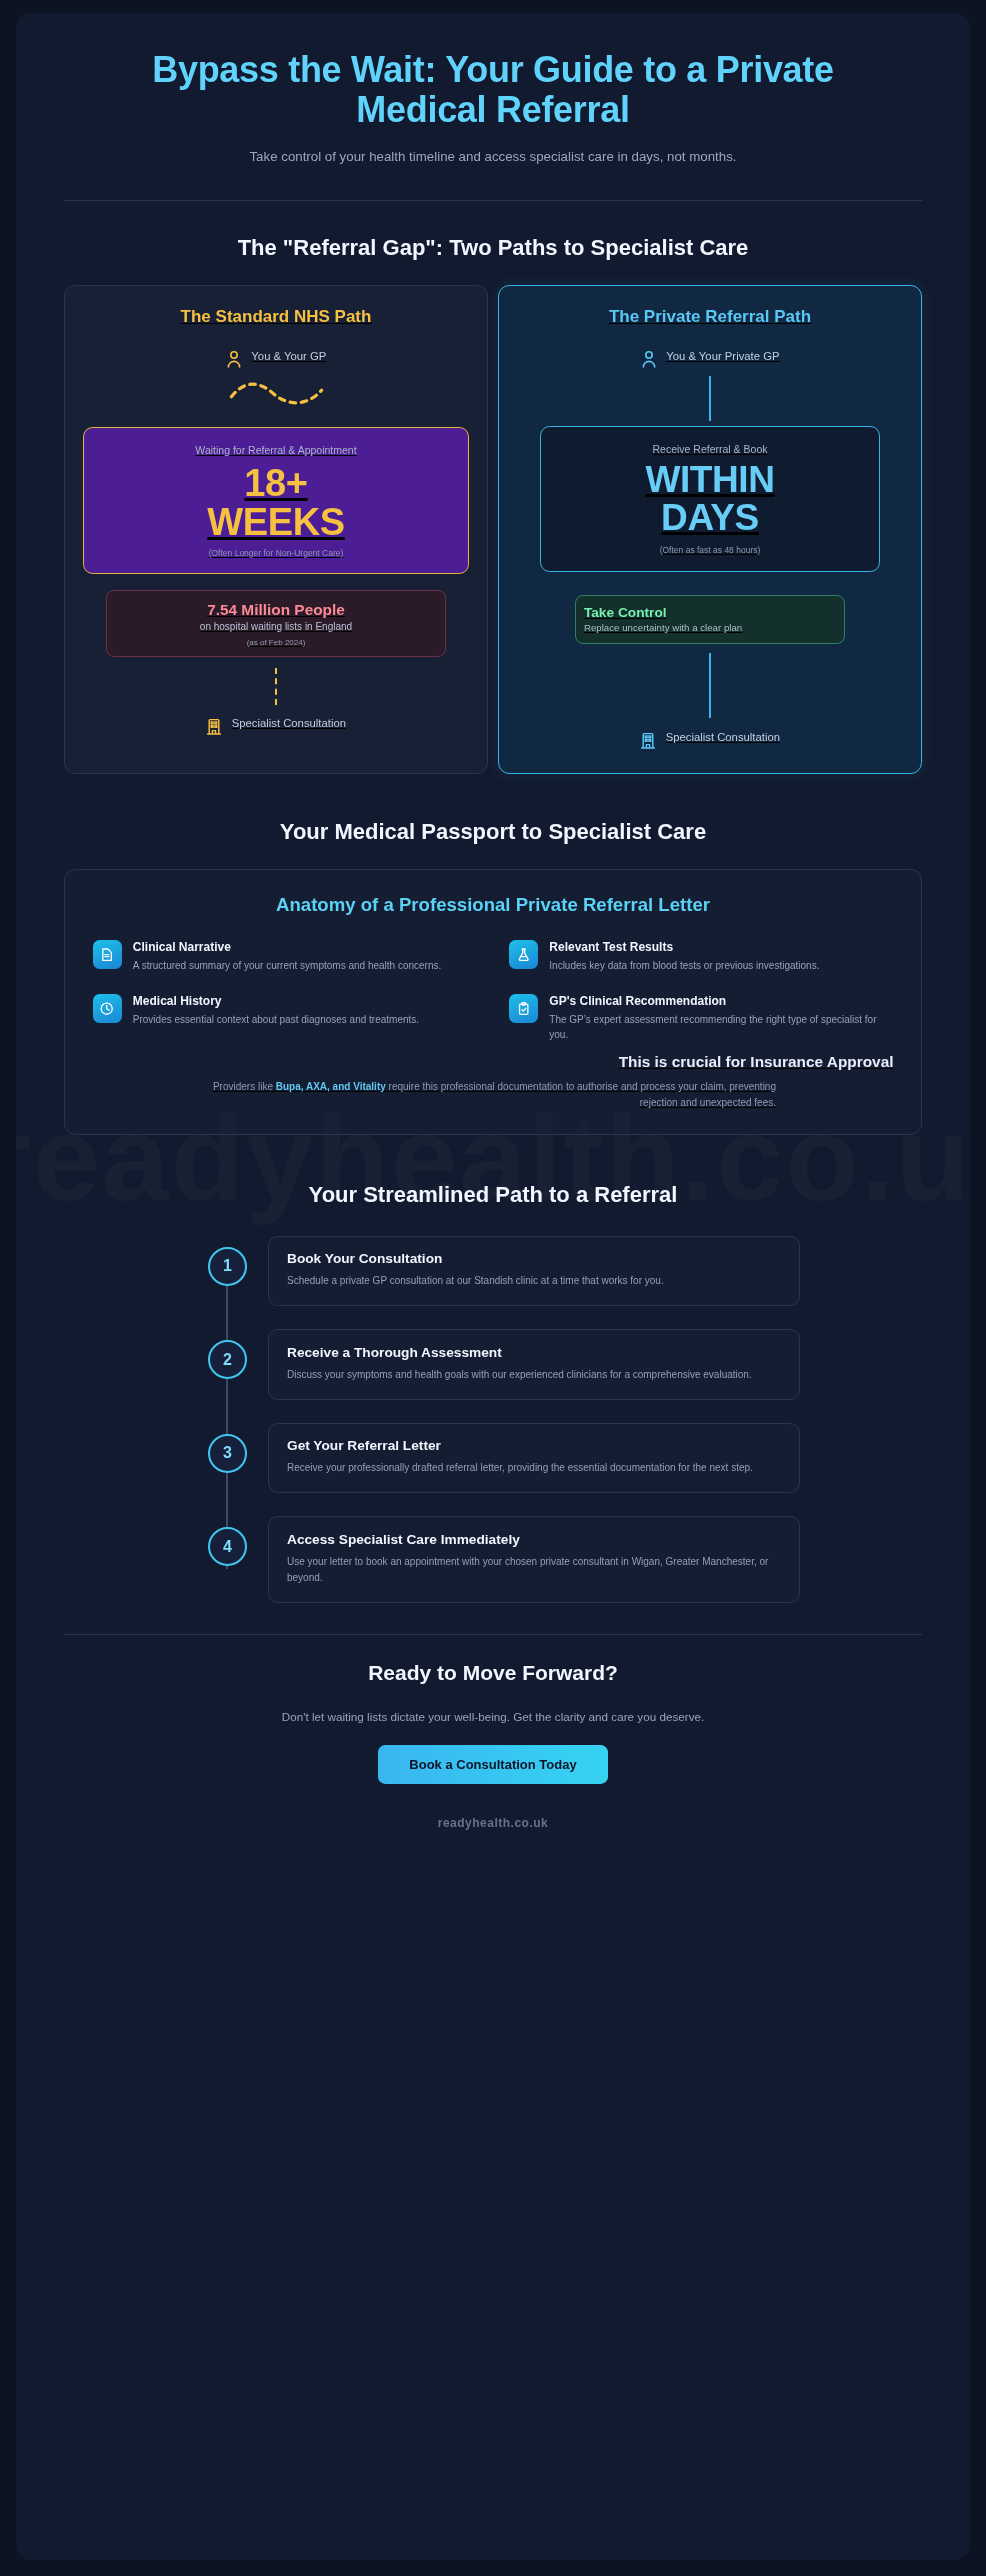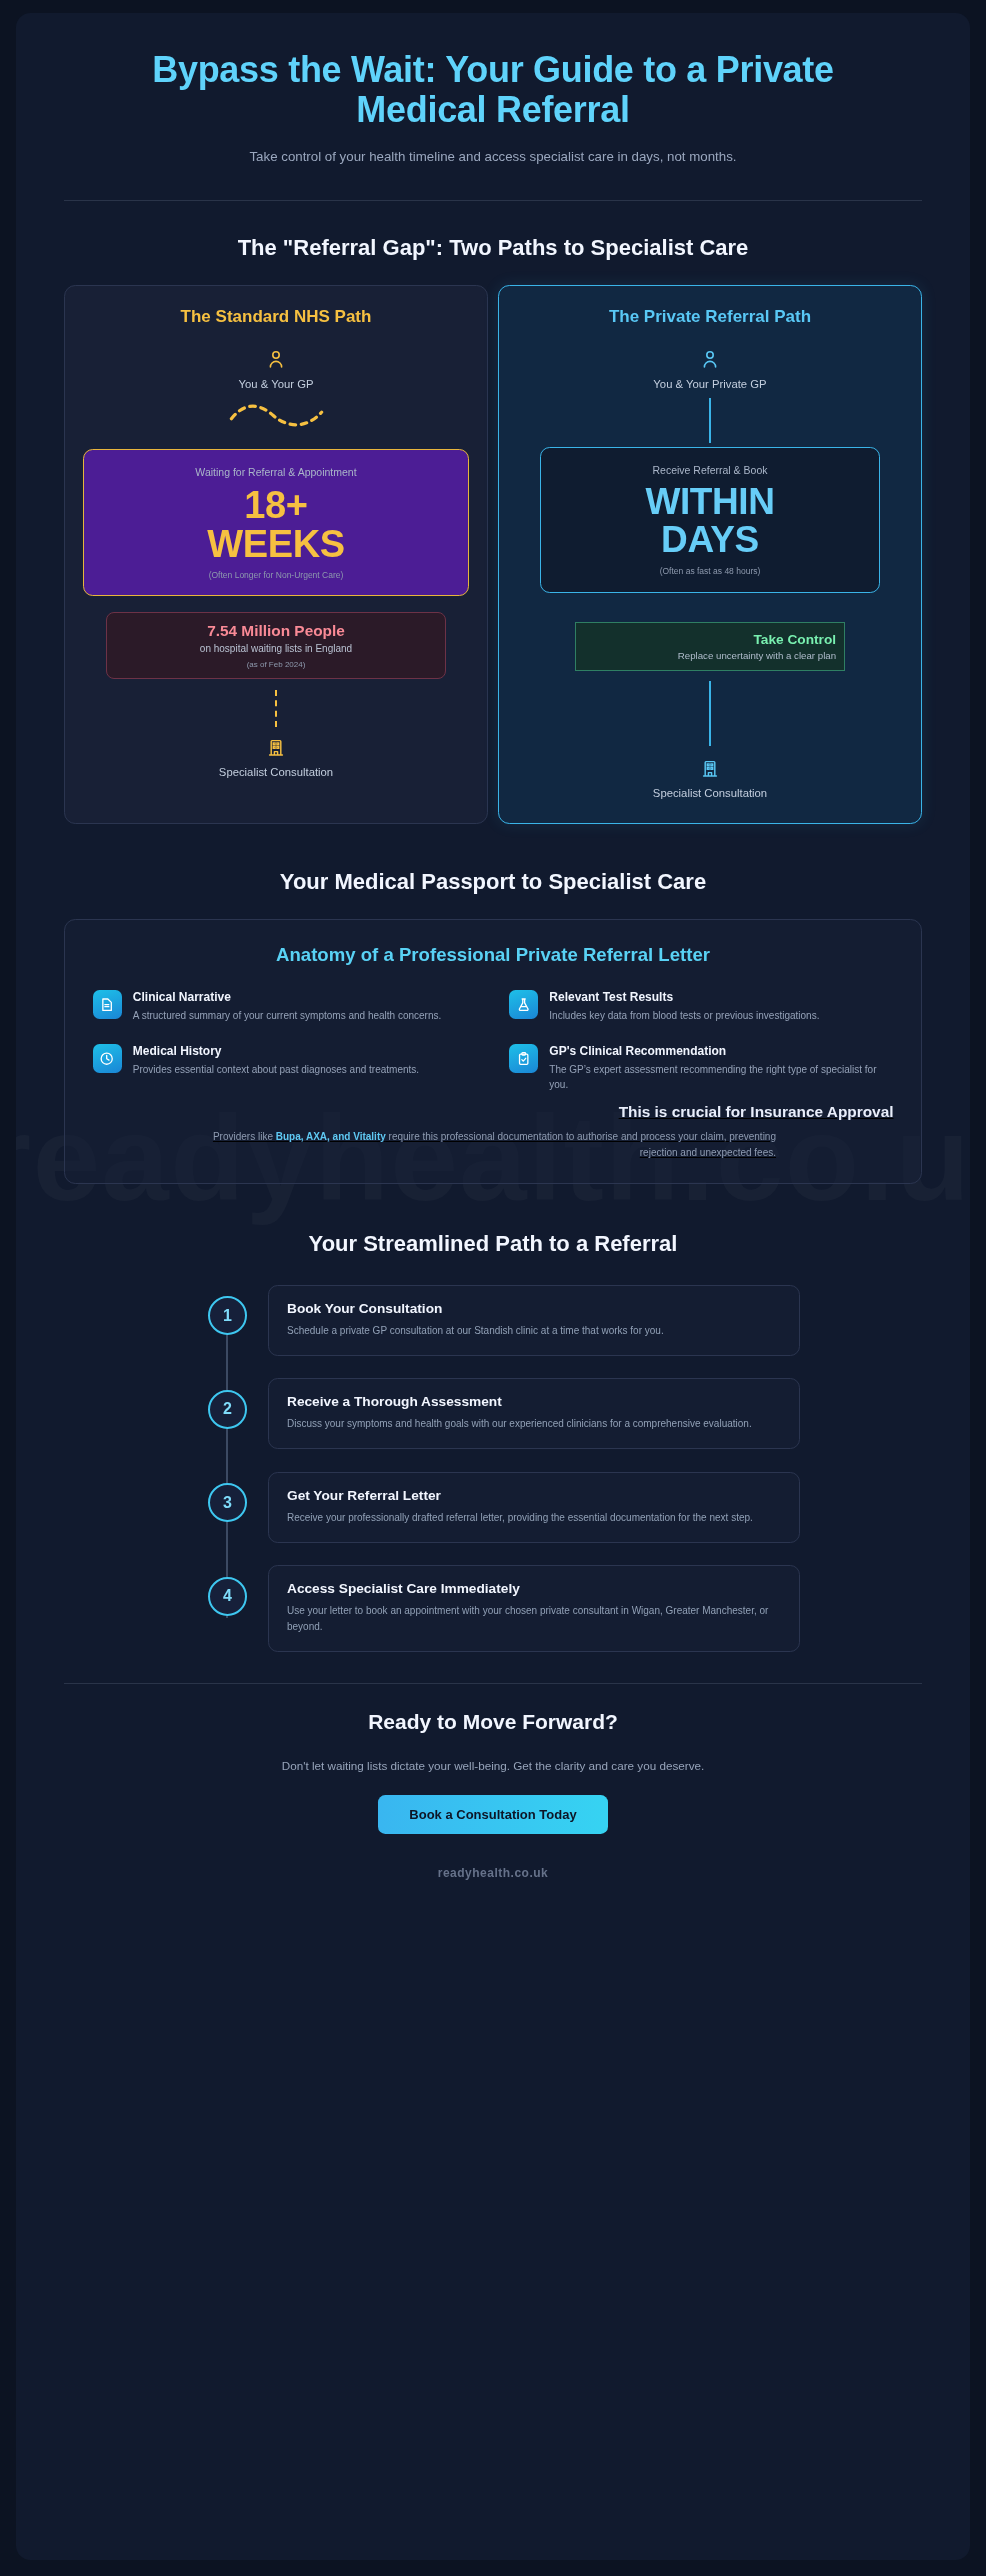--- a/index.html
+++ b/index.html
@@ -64,21 +64,21 @@
   
   .sec-title {
     text-align: center;
     font-size: 22px;
     font-weight: 700;
     color: #f2f6ff;
     margin: 34px 0 24px 0;
   }
 
   
-  .paths { display: flex; gap: 10px; align-items: stretch; padding: 0 16px; }
+  .paths { display: flex; gap: 10px; align-items: stretch; padding: 0 16px; text-decoration: underline; }
   .path-card {
     flex: 1;
     border-radius: 11.3px;
     padding: 21px 18px 24px 18px;
     display: flex;
     flex-direction: column;
     align-items: center;
   }
   .card-nhs {
     background: #182036;
@@ -88,22 +88,22 @@
   .card-private {
     background: #112842;
     border: 1.2px solid #3ab4e8;
     box-shadow: 0 0 16px rgba(58,180,232,0.12);
   }
   .path-card h3 { font-size: 17px; font-weight: 700; margin-bottom: 22.6px; }
   .t-amber { color: #f6c041; }
   .t-cyan  { color: #59c8f5; }
 
   .node {
-    display: flex; align-items: center; gap: 9.7px;
-    font-size: 11.3px; color: #c3cede; flex-direction: column;
+    display: flex; align-items: flex-start; gap: 9.7px;
+    font-size: 11.3px; color: #c3cede;
   }
   .node svg { display:block; }
 
   .wave { margin: 11.3px 0 4.9px 0; }
   .vline { width: 1.6px; background: #3ab4e8; }
 
   .dashline {
     width: 0; border-left: 2.4px dashed #f6c041;
     margin: 0 auto;
   }
@@ -150,25 +150,25 @@
   }
   .cyan-box .lbl { font-size: 10.5px; color: #aab6c9; }
   .cyan-box .big {
     font-size: 37px; line-height: 1.02; font-weight: 700;
     color: #67cdf7; margin: 6.5px 0 8px 0; letter-spacing: -0.4px;
   }
   .cyan-box .sub { font-size: 8.5px; color: #8e9aae; }
 
   .green-box {
     width: 70%;
-    margin-top: 29px;
+    margin-top: 23px;
     border: 0.8px solid #2f7f63;
-    border-radius: 0;
+    border-radius: 8px;
     background: #13302c;
-    text-align: right;
+    text-align: left;
     padding: 9px 8px 9.7px 8px;
   }
   .green-box .big { font-size: 13.7px; font-weight: 700; color: #79f0b0; }
   .green-box .lbl { font-size: 9.7px; color: #b0bccc; margin-top: 2.4px; }
 
   
   .panel {
     margin: 0 16px;
     border: 0.8px solid #2b3550;
     border-radius: 11.3px;

